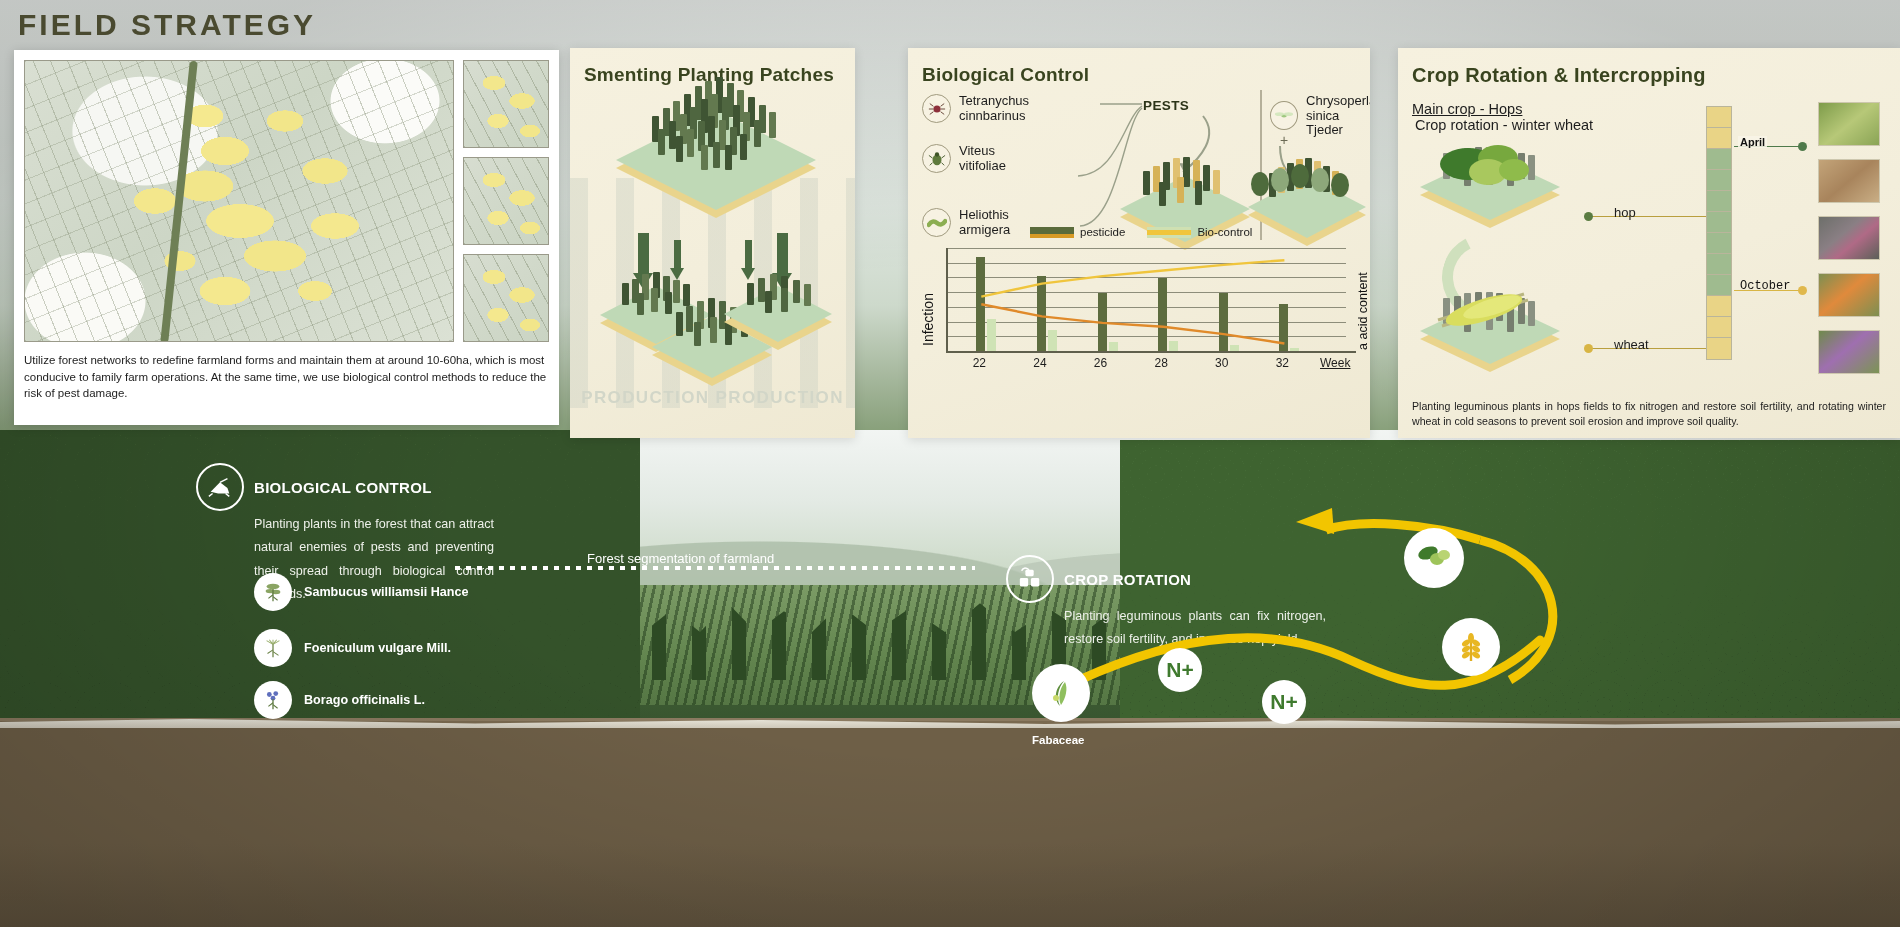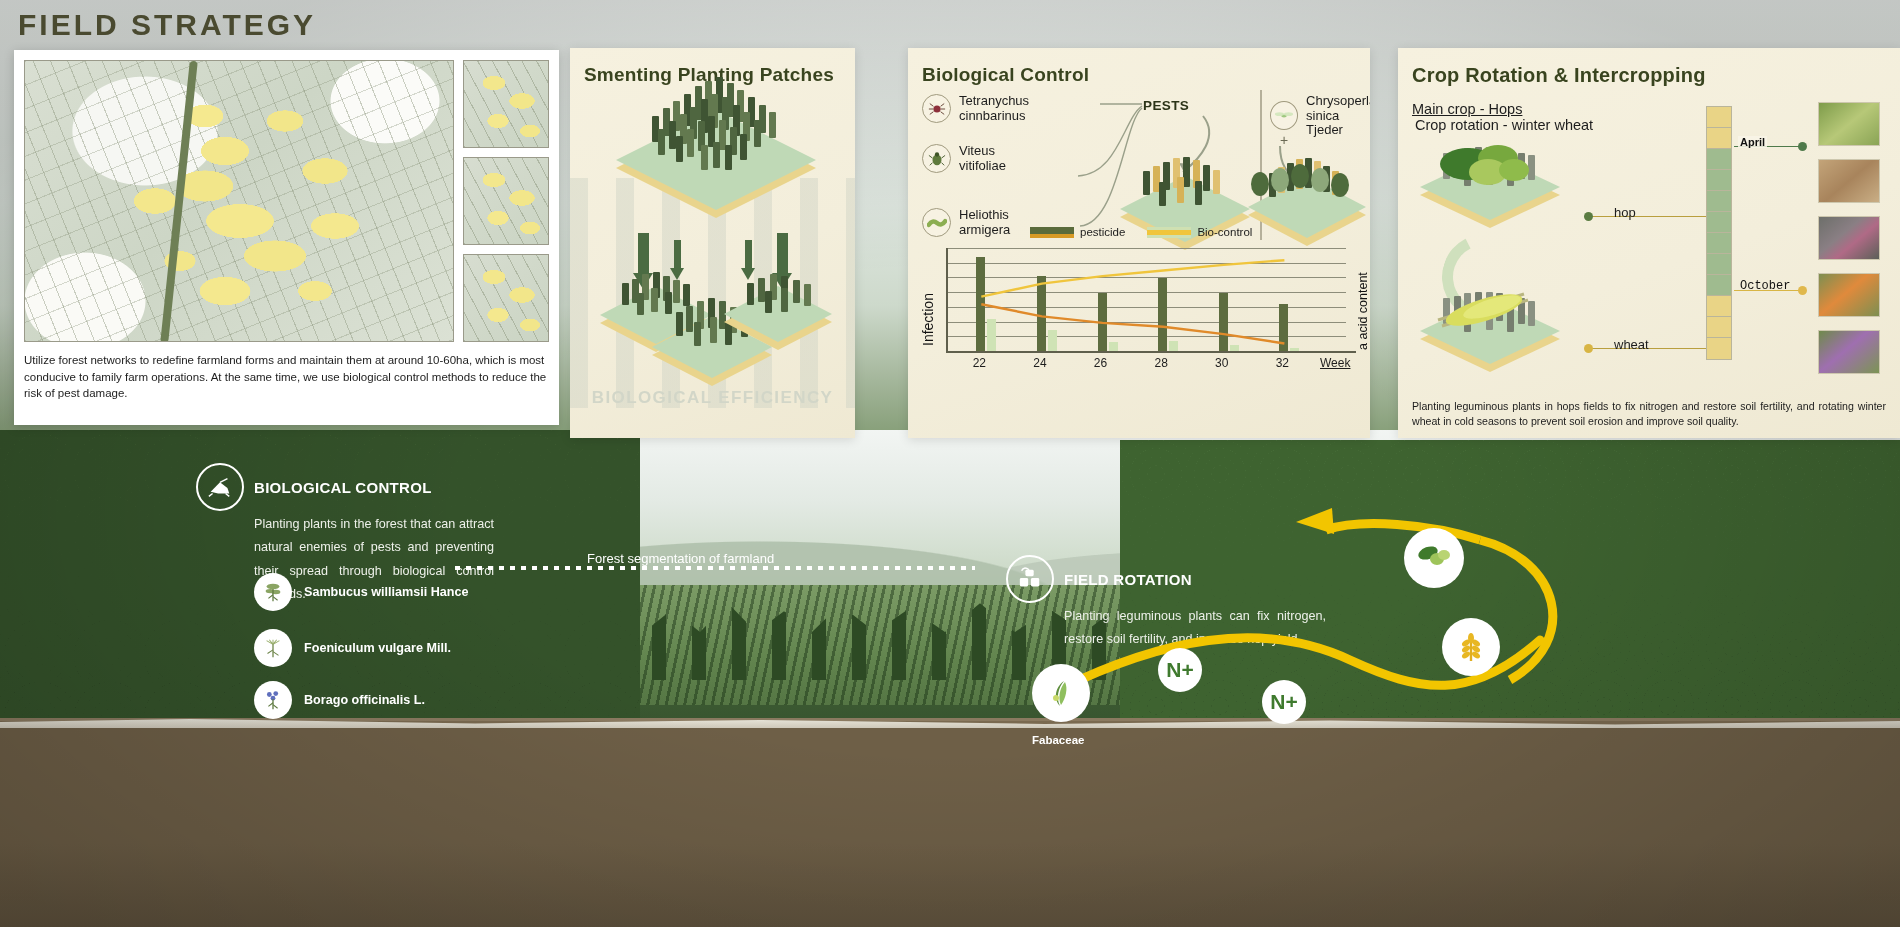--- a/index.html
+++ b/index.html
@@ -334,21 +334,21 @@
       <div class="map-thumb"></div>
       <div class="map-thumb"></div>
     </div>
   </div>
   <div class="map-caption">Utilize forest networks to redefine farmland forms and maintain them at around 10-60ha, which is most conducive to family farm operations. At the same time, we use biological control methods to reduce the risk of pest damage.</div>
 </div>
 
 <div class="panel panel-card panel-2">
   <div class="panel-h">Smenting Planting Patches</div>
   <div class="wm-bars"></div>
-  <div class="wm-text">BIOLOGICAL EFFICIENCY</div>
+  <div class="wm-text">PRODUCTION PRODUCTION</div>
 
   <div class="plot" style="left:46px;top:62px;width:200px;height:100px;">
     <div class="slab sh"></div>
     <div class="slab"></div>
     <div class="stems">
       <div class="stem d" style="left:8%;top:52%;height:26px;"></div>
       <div class="stem" style="left:15%;top:44%;height:28px;"></div>
       <div class="stem l" style="left:22%;top:36%;height:30px;"></div>
       <div class="stem d" style="left:29%;top:28%;height:32px;"></div>
       <div class="stem" style="left:36%;top:20%;height:34px;"></div>
@@ -766,21 +766,21 @@
 <div class="callout" style="left:1006px;top:555px;width:330px;">
   <div style="display:flex;align-items:center;gap:10px;">
     <div class="co-icon">
       <svg width="26" height="24" viewBox="0 0 28 26">
           <rect x="3" y="12" width="9" height="9" rx="1.6" fill="#fff"></rect>
           <rect x="15" y="12" width="9" height="9" rx="1.6" fill="#fff"></rect>
           <rect x="9" y="3" width="9" height="7" rx="1.6" fill="#fff"></rect>
           <path d="M13 3 C 9 0 6 1 5 4" stroke="#fff" stroke-width="1.6" fill="none"></path>
         </svg>
     </div>
-    <div class="co-title">FIELD ROTATION</div>
+    <div class="co-title">CROP ROTATION</div>
   </div>
   <div class="co-body" style="margin-left:58px;margin-top:2px;width:262px;">Planting leguminous plants can fix nitrogen, restore soil fertility, and increase hop yield.</div>
 </div>
 
 <svg style="position:absolute;left:1020px;top:490px;" width="560" height="260">
   <path d="M38 200 C 140 150 240 128 330 170 C 400 202 450 212 520 150" stroke="#f2c500" stroke-width="9" fill="none" stroke-linecap="round"></path>
 </svg>
 <svg style="position:absolute;left:1280px;top:500px;" width="320" height="260">
   <path d="M200 40 C 280 60 300 140 230 180" stroke="#f2c500" stroke-width="9" fill="none"></path>
   <path d="M200 40 C 150 24 80 18 46 30" stroke="#f2c500" stroke-width="9" fill="none"></path>

